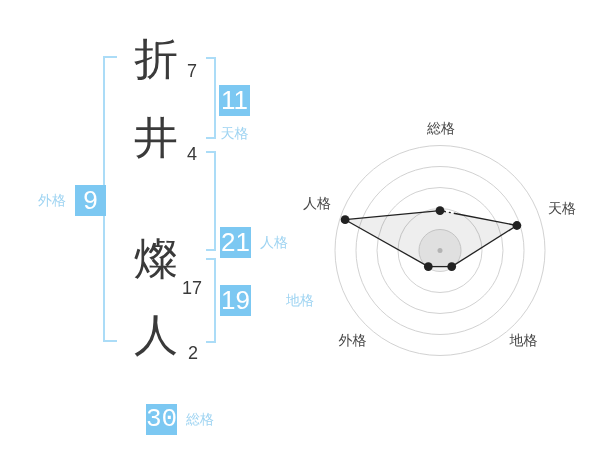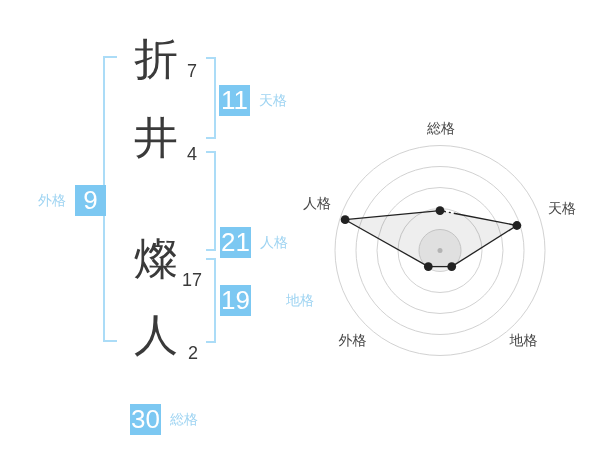--- a/index.html
+++ b/index.html
@@ -76,44 +76,44 @@
     <div class="bracket bracket-right" style="left:206px;top:151px;width:8px;height:96px;"></div>
     <div class="bracket bracket-right" style="left:206px;top:258px;width:8px;height:81px;"></div>
 
     <div class="kanji" style="top:36px;">折</div>
     <div class="kanji" style="top:115px;">井</div>
     <div class="kanji" style="top:236px;">燦</div>
     <div class="kanji" style="top:312px;">人</div>
 
     <div class="strokes" style="left:187px;top:63px;">7</div>
     <div class="strokes" style="left:187px;top:146px;">4</div>
-    <div class="strokes" style="left:182px;top:272px;">17</div>
+    <div class="strokes" style="left:182px;top:280px;">17</div>
     <div class="strokes" style="left:188px;top:345px;">2</div>
 
-    <div class="badge-wrap" style="left:219px;top:85px;">
+    <div class="badge-wrap" style="left:219px;top:85px;flex-direction:column;">
       <div class="badge-box">11</div>
       <div class="badge-label">天格</div>
     </div>
 
     <div class="badge-wrap" style="left:220px;top:186px;margin-top:41px;">
       <div class="badge-box">21</div>
       <div class="badge-label">人格</div>
     </div>
 
     <div class="badge-wrap" style="left:220px;top:285px;gap:35px;">
       <div class="badge-box">19</div>
       <div class="badge-label">地格</div>
     </div>
 
     <div class="badge-wrap" style="left:38px;top:185px;">
       <div class="badge-label">外格</div>
       <div class="badge-box">9</div>
     </div>
 
-    <div class="badge-wrap" style="left:130px;top:404px;">
+    <div class="badge-wrap" style="left:146px;top:404px;font-family:Liberation Mono, monospace;">
       <div class="badge-box">30</div>
       <div class="badge-label">総格</div>
     </div>
   </div>
 
   <svg id="radar" class="chart" viewBox="0 0 300 285">
       <circle cx="145" cy="155.5" r="105.0" class="ring"></circle>
       <circle cx="145" cy="155.5" r="84.0" class="ring"></circle>
       <circle cx="145" cy="155.5" r="63.0" class="ring"></circle>
       <circle cx="145" cy="155.5" r="42.0" class="ring"></circle>

